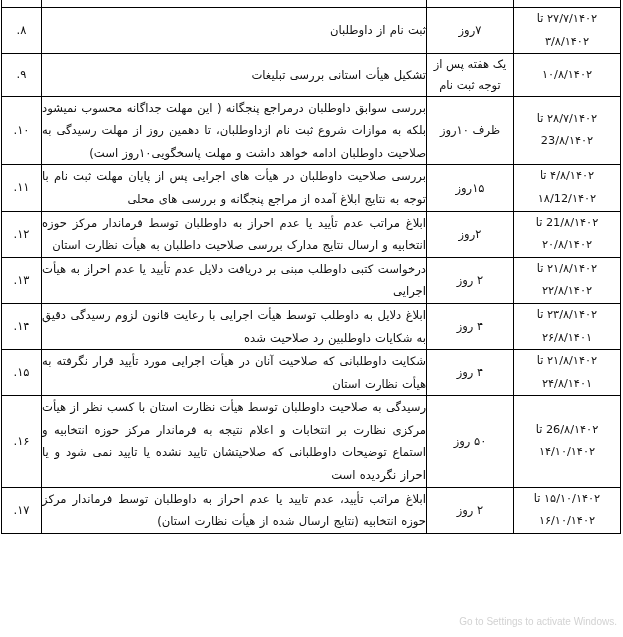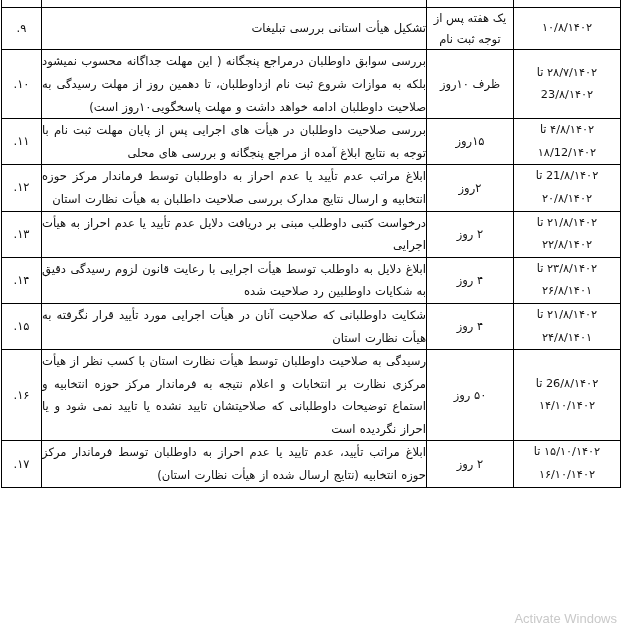--- a/index.html
+++ b/index.html
@@ -106,20 +106,29 @@
       <col class="c-desc">
       <col class="c-num">
     </colgroup>
     <tbody>
       <tr class="clipped">
         <td></td>
         <td></td>
         <td></td>
         <td></td>
       </tr>
+    <tr>
+          <td class="date">
+            <span class="dline">۲۷/۷/۱۴۰۲ تا</span>
+            <span class="dline">۳/۸/۱۴۰۲</span>
+          </td>
+          <td class="dur">۷روز</td>
+          <td class="desc">ثبت نام از داوطلبان</td>
+          <td class="num">۸.</td>
+        </tr>
         <tr>
           <td class="date">
             <span class="dline">۱۰/۸/۱۴۰۲</span>
           </td>
           <td class="dur">یک هفته پس از توجه ثبت نام</td>
           <td class="desc">تشکیل هیأت استانی بررسی تبلیغات</td>
           <td class="num">۹.</td>
         </tr>
         <tr>
           <td class="date">
@@ -190,16 +199,16 @@
             <span class="dline">۱۶/۱۰/۱۴۰۲</span>
           </td>
           <td class="dur">۲ روز</td>
           <td class="desc">ابلاغ مراتب تأیید، عدم تایید یا عدم احراز به داوطلبان توسط فرماندار مرکز حوزه انتخابیه (نتایج ارسال شده از هیأت نظارت استان)</td>
           <td class="num">۱۷.</td>
         </tr>
       </tbody>
   </table>
 
   <div class="watermark">
-    <span class="wm1">Activate Windows</span>
+    <span class="wm2">Go to Settings to activate Windows.</span>
   </div>
 
 </div>
 
 </body></html>

